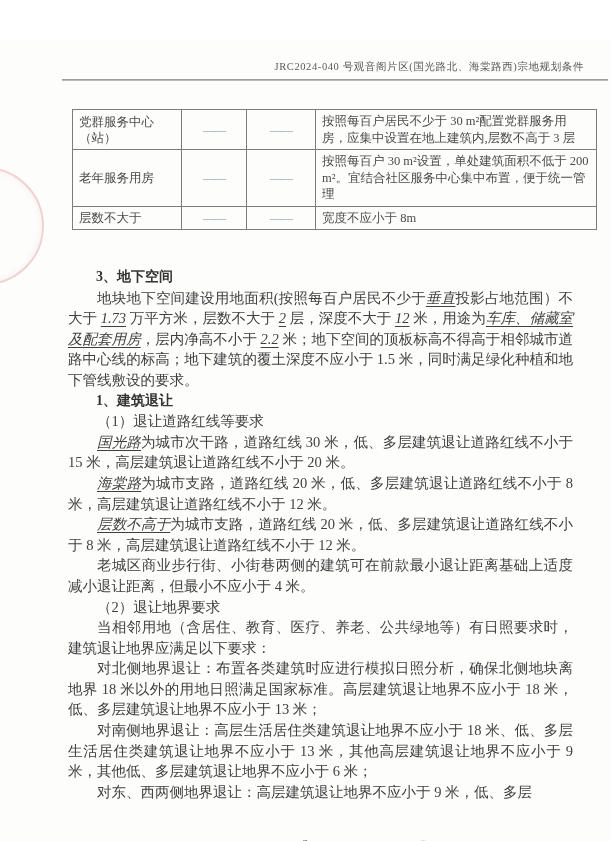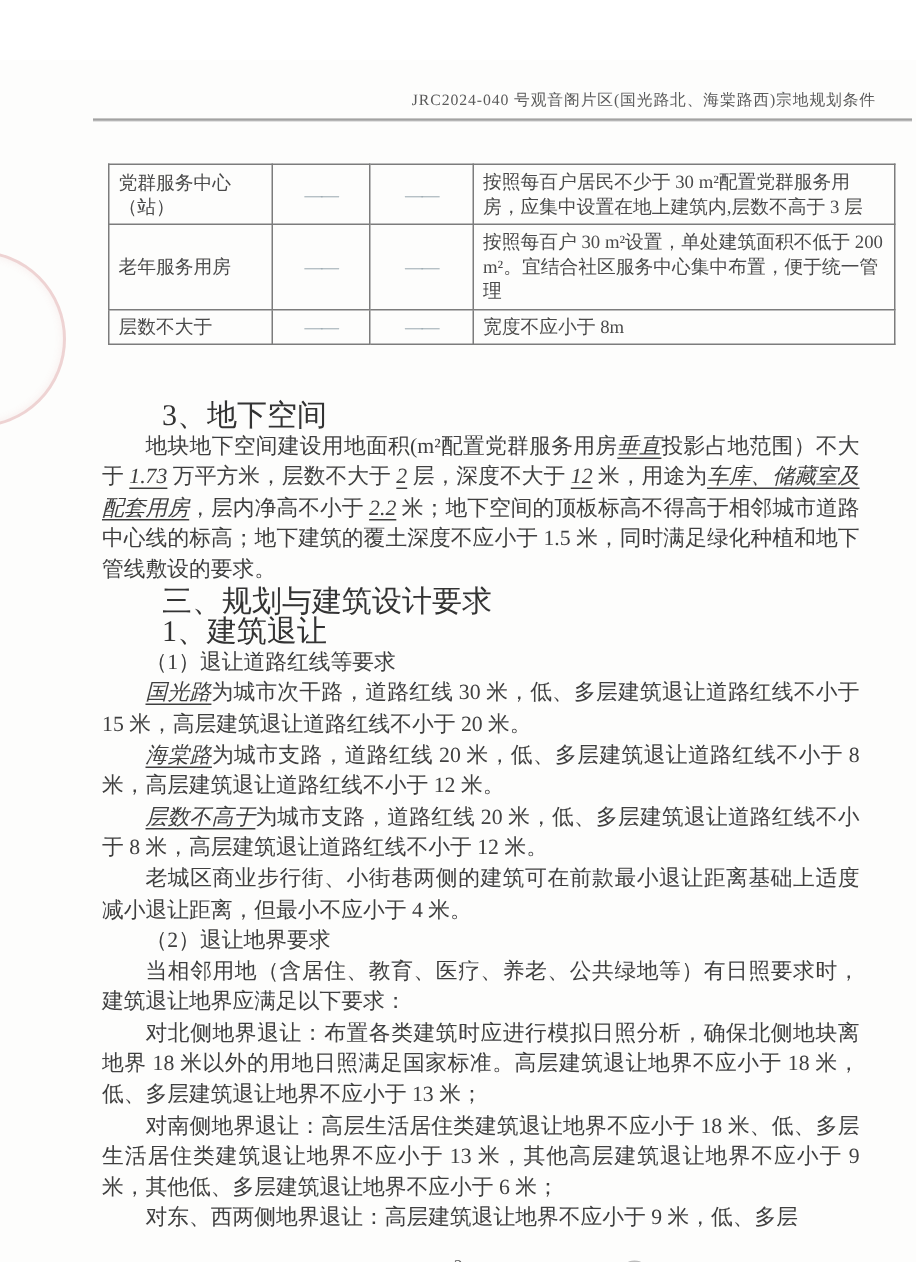--- a/index.html
+++ b/index.html
@@ -47,21 +47,21 @@
   .spec-table td.c-dash2{width:56px;text-align:center;}
   .spec-table td.c-desc{width:268px;line-height:16.5px;}
   .dash-text{color:#93a3aa;letter-spacing:-1px;font-size:12px;}
   
   .doc-body{
     position:absolute;top:227px;left:68px;width:505px;
     font-size:14.5px;line-height:20.6px;
     text-align:justify;
   }
   .doc-body p{margin:0;text-indent:2em;}
-  .doc-body p.bold{font-weight:normal;color:#333;font-size:20px;}
+  .doc-body p.bold{font-weight:bold;color:#333;font-size:14px;}
   .doc-body u{
     text-decoration:underline;
     text-underline-offset:3px;
     text-decoration-thickness:1px;
     font-style:italic;
   }
   
   .page-number{
     position:absolute;top:797px;left:0;width:611px;
     text-align:center;font-size:12px;color:#5c5c5c;
@@ -104,22 +104,21 @@
           <td class="c-name">层数不大于</td>
           <td class="c-dash1"><span class="dash-text">——</span></td>
           <td class="c-dash2"><span class="dash-text">——</span></td>
           <td class="c-desc">宽度不应小于 8m</td>
         </tr>
       </tbody>
   </table>
 
   <div class="doc-body">
       <p class="bold"><span>3、地下空间</span></p>
-      <p><span>地块地下空间建设用地面积(m²配置党群服务用房</span><u>垂直</u><span>投影占地范围）不大于 </span><u>1.73</u><span> 万平方米，层数不大于 </span><u>2</u><span> 层，深度不大于 </span><u>12</u><span> 米，用途为</span><u>车库、储藏室及配套用房</u><span>，层内净高不小于 </span><u>2.2</u><span> 米；地下空间的顶板标高不得高于相邻城市道路中心线的标高；地下建筑的覆土深度不应小于 1.5 米，同时满足绿化种植和地下管线敷设的要求。</span></p>
-      <p class="bold"><span>三、规划与建筑设计要求</span></p>
+      <p><span>地块地下空间建设用地面积(按照每百户居民不少于</span><u>垂直</u><span>投影占地范围）不大于 </span><u>1.73</u><span> 万平方米，层数不大于 </span><u>2</u><span> 层，深度不大于 </span><u>12</u><span> 米，用途为</span><u>车库、储藏室及配套用房</u><span>，层内净高不小于 </span><u>2.2</u><span> 米；地下空间的顶板标高不得高于相邻城市道路中心线的标高；地下建筑的覆土深度不应小于 1.5 米，同时满足绿化种植和地下管线敷设的要求。</span></p>
       <p class="bold"><span>1、建筑退让</span></p>
       <p><span>（1）退让道路红线等要求</span></p>
       <p><u>国光路</u><span>为城市次干路，道路红线 30 米，低、多层建筑退让道路红线不小于 15 米，高层建筑退让道路红线不小于 20 米。</span></p>
       <p><u>海棠路</u><span>为城市支路，道路红线 20 米，低、多层建筑退让道路红线不小于 8 米，高层建筑退让道路红线不小于 12 米。</span></p>
       <p><u>层数不高于</u><span>为城市支路，道路红线 20 米，低、多层建筑退让道路红线不小于 8 米，高层建筑退让道路红线不小于 12 米。</span></p>
       <p><span>老城区商业步行街、小街巷两侧的建筑可在前款最小退让距离基础上适度减小退让距离，但最小不应小于 4 米。</span></p>
       <p><span>（2）退让地界要求</span></p>
       <p><span>当相邻用地（含居住、教育、医疗、养老、公共绿地等）有日照要求时，建筑退让地界应满足以下要求：</span></p>
       <p><span>对北侧地界退让：布置各类建筑时应进行模拟日照分析，确保北侧地块离地界 18 米以外的用地日照满足国家标准。高层建筑退让地界不应小于 18 米，低、多层建筑退让地界不应小于 13 米；</span></p>
       <p><span>对南侧地界退让：高层生活居住类建筑退让地界不应小于 18 米、低、多层生活居住类建筑退让地界不应小于 13 米，其他高层建筑退让地界不应小于 9 米，其他低、多层建筑退让地界不应小于 6 米；</span></p>

